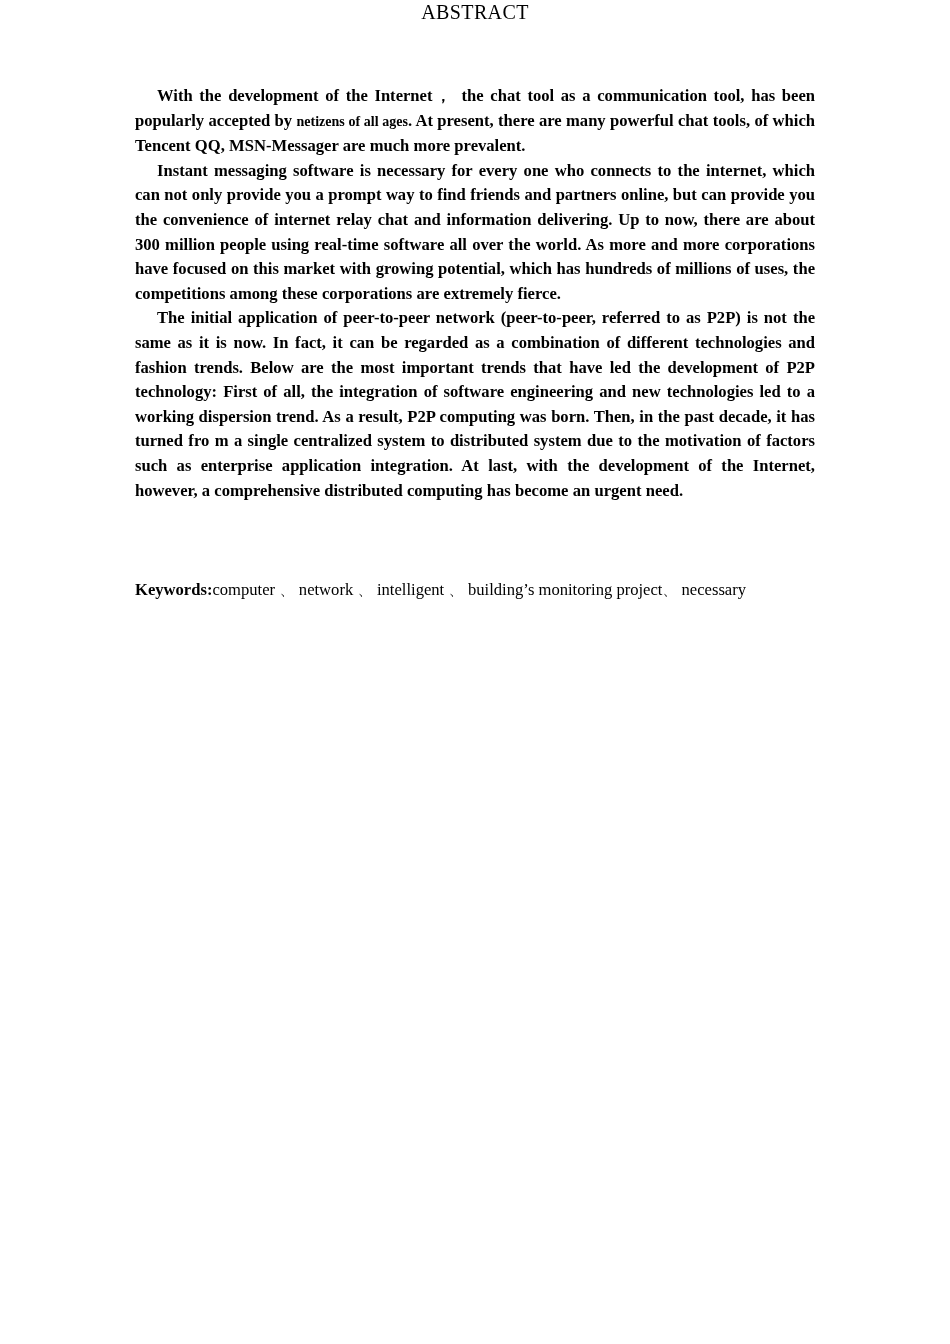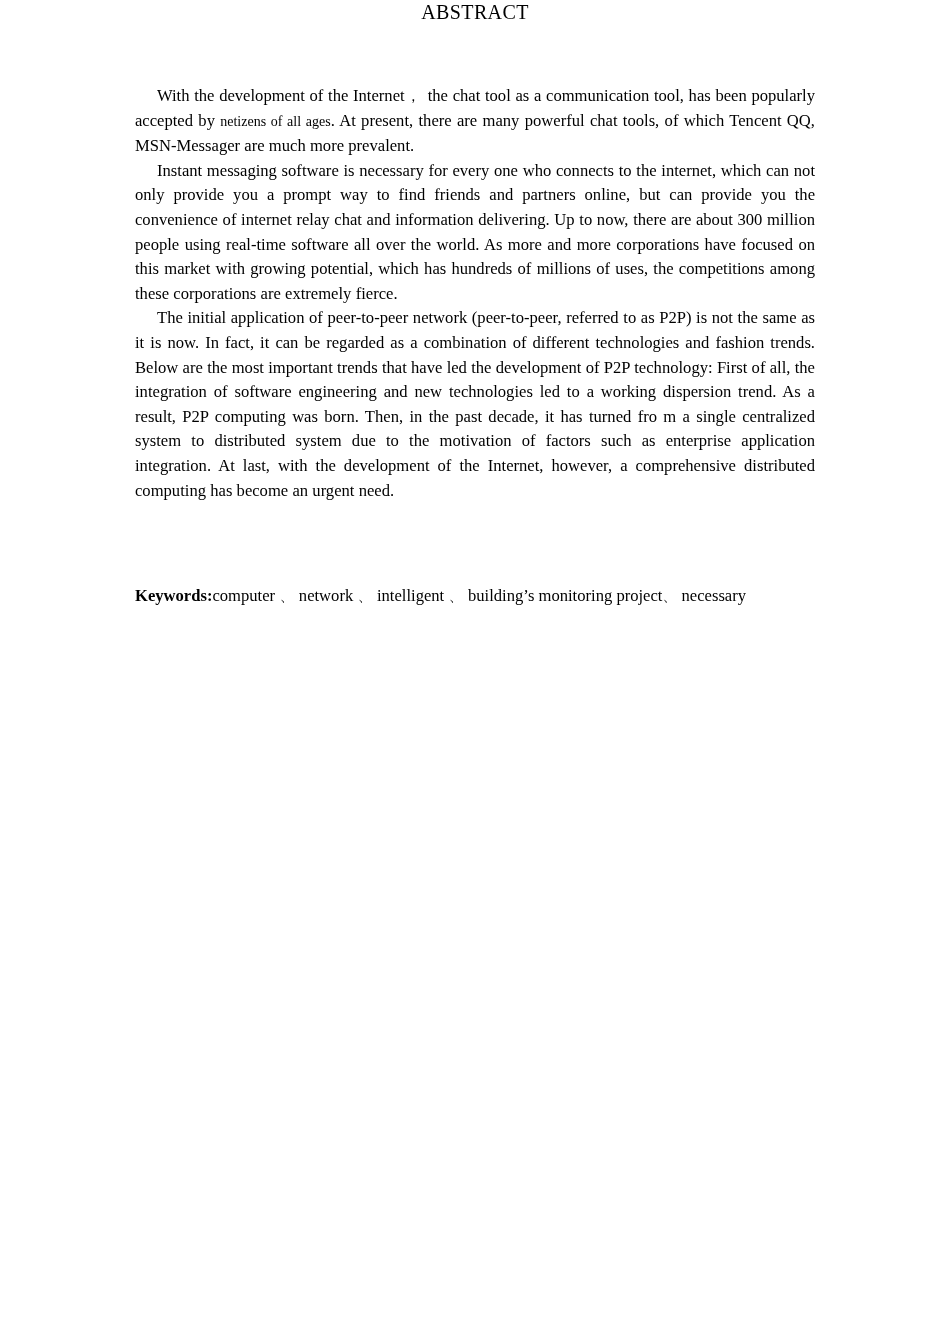--- a/index.html
+++ b/index.html
@@ -30,20 +30,21 @@
   .doc-title {
     text-align: center;
     font-size: 20px;
     line-height: 24px;
     font-weight: normal;
     letter-spacing: 0.4px;
     margin: 0;
   }
   .body-block {
     padding-top: 60px;
+    font-weight: bold;
   }
   p.para {
     margin: 0 0 0 0;
     font-size: 16.6px;
     line-height: 24.6px;
     text-align: justify;
     text-justify: inter-word;
     text-indent: 22px;
     hyphens: none;
     word-spacing: 0.1px;
@@ -55,21 +56,21 @@
     font-family: "DejaVu Sans", "Liberation Sans", sans-serif;
     font-size: 14.5px;
     padding: 0 2px 0 1px;
   }
   .keywords-block {
     padding-top: 78px;
   }
   p.keywords {
     margin: 0;
     font-size: 16.6px;
-    line-height: 30px;
+    line-height: 18px;
     text-align: justify;
     text-justify: inter-word;
     text-indent: 0;
   }
   .kw-label {
     font-weight: bold;
   }
   .kw-sep {
     font-family: "DejaVu Sans", "Liberation Sans", sans-serif;
     font-size: 14.5px;

